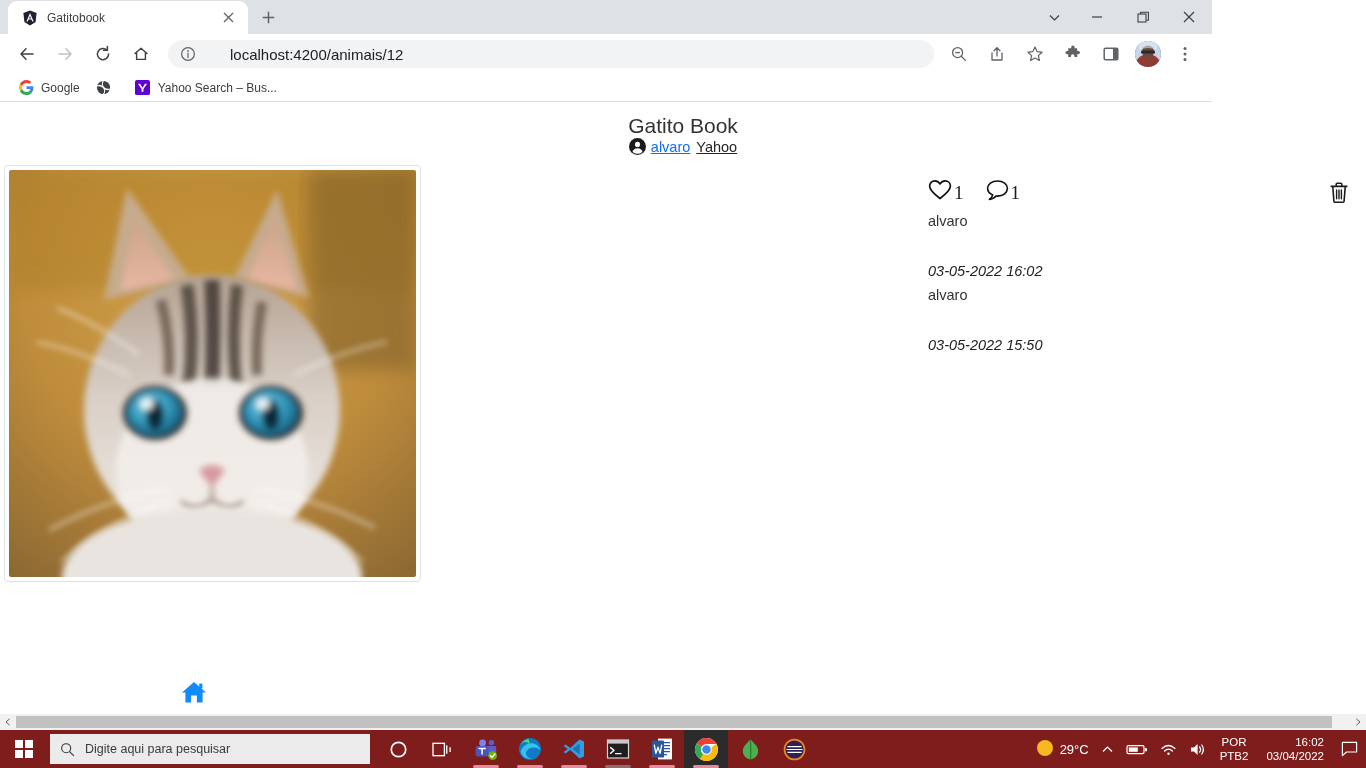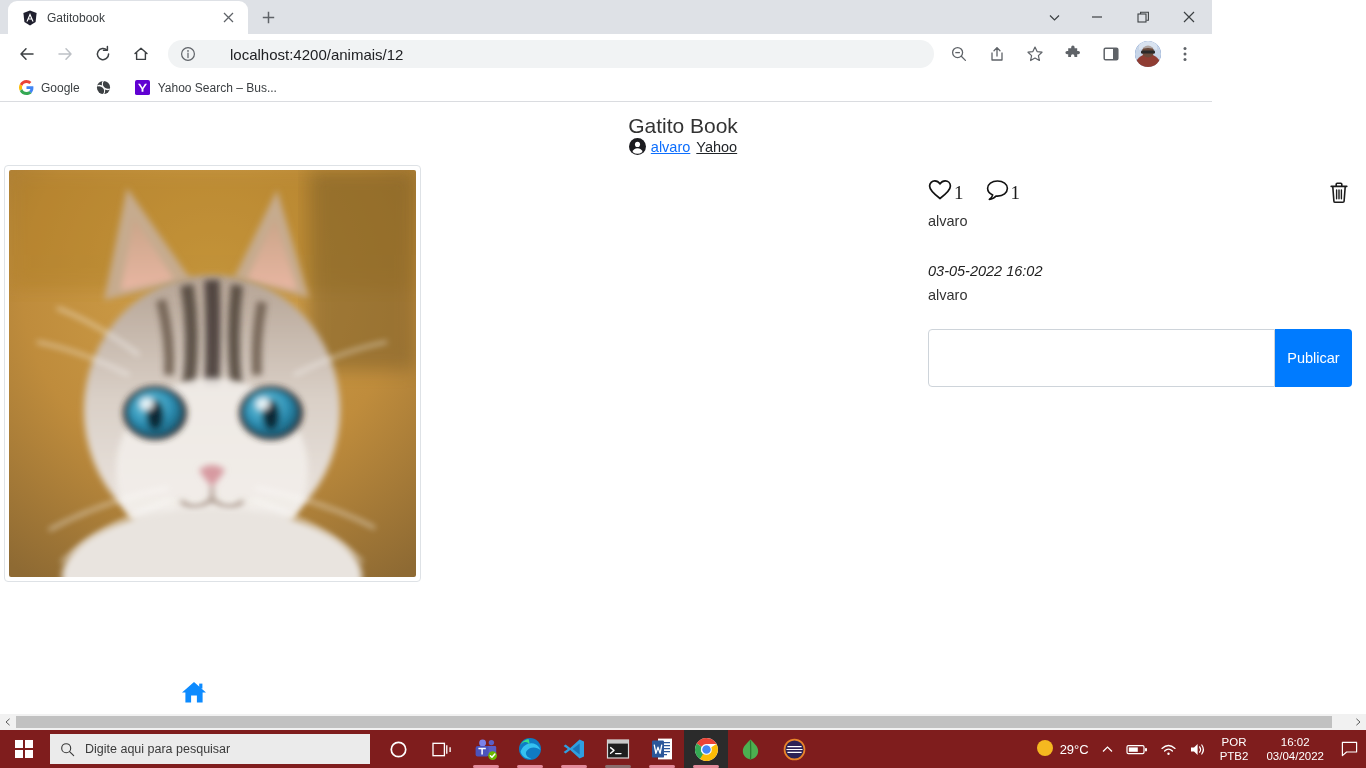--- a/index.html
+++ b/index.html
@@ -121,21 +121,21 @@
   .tb-search .magnifier { margin-right: 10px; display:flex; }
   .tb-search-text { font-size: 12.5px; color: #3a3a3a; }
   .tb-apps { display: flex; align-items: center; margin-left: 6px; }
   .tb-app { width: 44px; height: 38px; display: flex; align-items: center; justify-content: center; position: relative; }
   .tb-app.active { background: #2b2b2b; }
   .tb-app .underline { position: absolute; bottom: 0; left: 9px; width: 26px; height: 3px; border-radius: 2px; }
   .tray { margin-left: auto; display: flex; align-items: center; height: 38px; padding-right: 2px; }
   .tray-item { display: flex; align-items: center; height: 28px; padding: 0 6px; color: #fff; font-size: 12px; }
   .tray-temp { color: #fff; font-size: 13px; margin-left: 6px; }
   .tray-lang { display: flex; flex-direction: column; align-items: center; line-height: 1.25; color: #fff; font-size: 11.5px; padding: 0 8px; }
-  .tray-clock { display: flex; flex-direction: column; align-items: center; line-height: 1.25; color: #fff; font-size: 11.5px; padding: 0 10px; }
+  .tray-clock { display: flex; flex-direction: column; align-items: flex-end; line-height: 1.25; color: #fff; font-size: 11.5px; padding: 0 10px; }
   .tray-notify { width: 30px; height: 38px; display: flex; align-items: center; justify-content: center; }
 </style>
 </head>
 <body>
 
 <div id="browser">
 
   <div class="tabstrip">
     <div class="tab">
       <span class="tab-favicon">
@@ -434,26 +434,23 @@
                 <path d="M4.8 5.8 L5.9 20.2 a1.2 1.2 0 0 0 1.2 1.1 h7.8 a1.2 1.2 0 0 0 1.2-1.1 L17.2 5.8" fill="none" stroke="#1b1b1b" stroke-width="1.6" stroke-linejoin="round"></path>
                 <path d="M8.6 9 V17.8 M11 9 V17.8 M13.4 9 V17.8" stroke="#1b1b1b" stroke-width="1.4" stroke-linecap="round"></path>
               </svg>
             </div>
           </div>
 
           <div>
             <div class="comment-user">alvaro</div>
             <div class="comment-date">03-05-2022 16:02</div>
             <div class="comment-user">alvaro</div>
+            <div class="comment-date">03-05-2022 15:50</div>
           </div>
 
-          <div class="comment-form">
-            <textarea class="comment-input" placeholder="" style=""></textarea>
-            <button class="btn-publish">Publicar</button>
-          </div>
         </div>
       </div>
 
       <div class="home-row">
         <span class="home-icon">
           <svg width="28" height="28" viewBox="0 0 28 28">
             <path d="M14 4 L26 14.6 H22.6 V24.4 H16.9 V17.6 H11.1 V24.4 H5.4 V14.6 H2 Z" fill="#0d8bff"></path>
             <rect x="19.2" y="5.6" width="3.2" height="5" fill="#0d8bff"></rect>
           </svg>
         </span>

